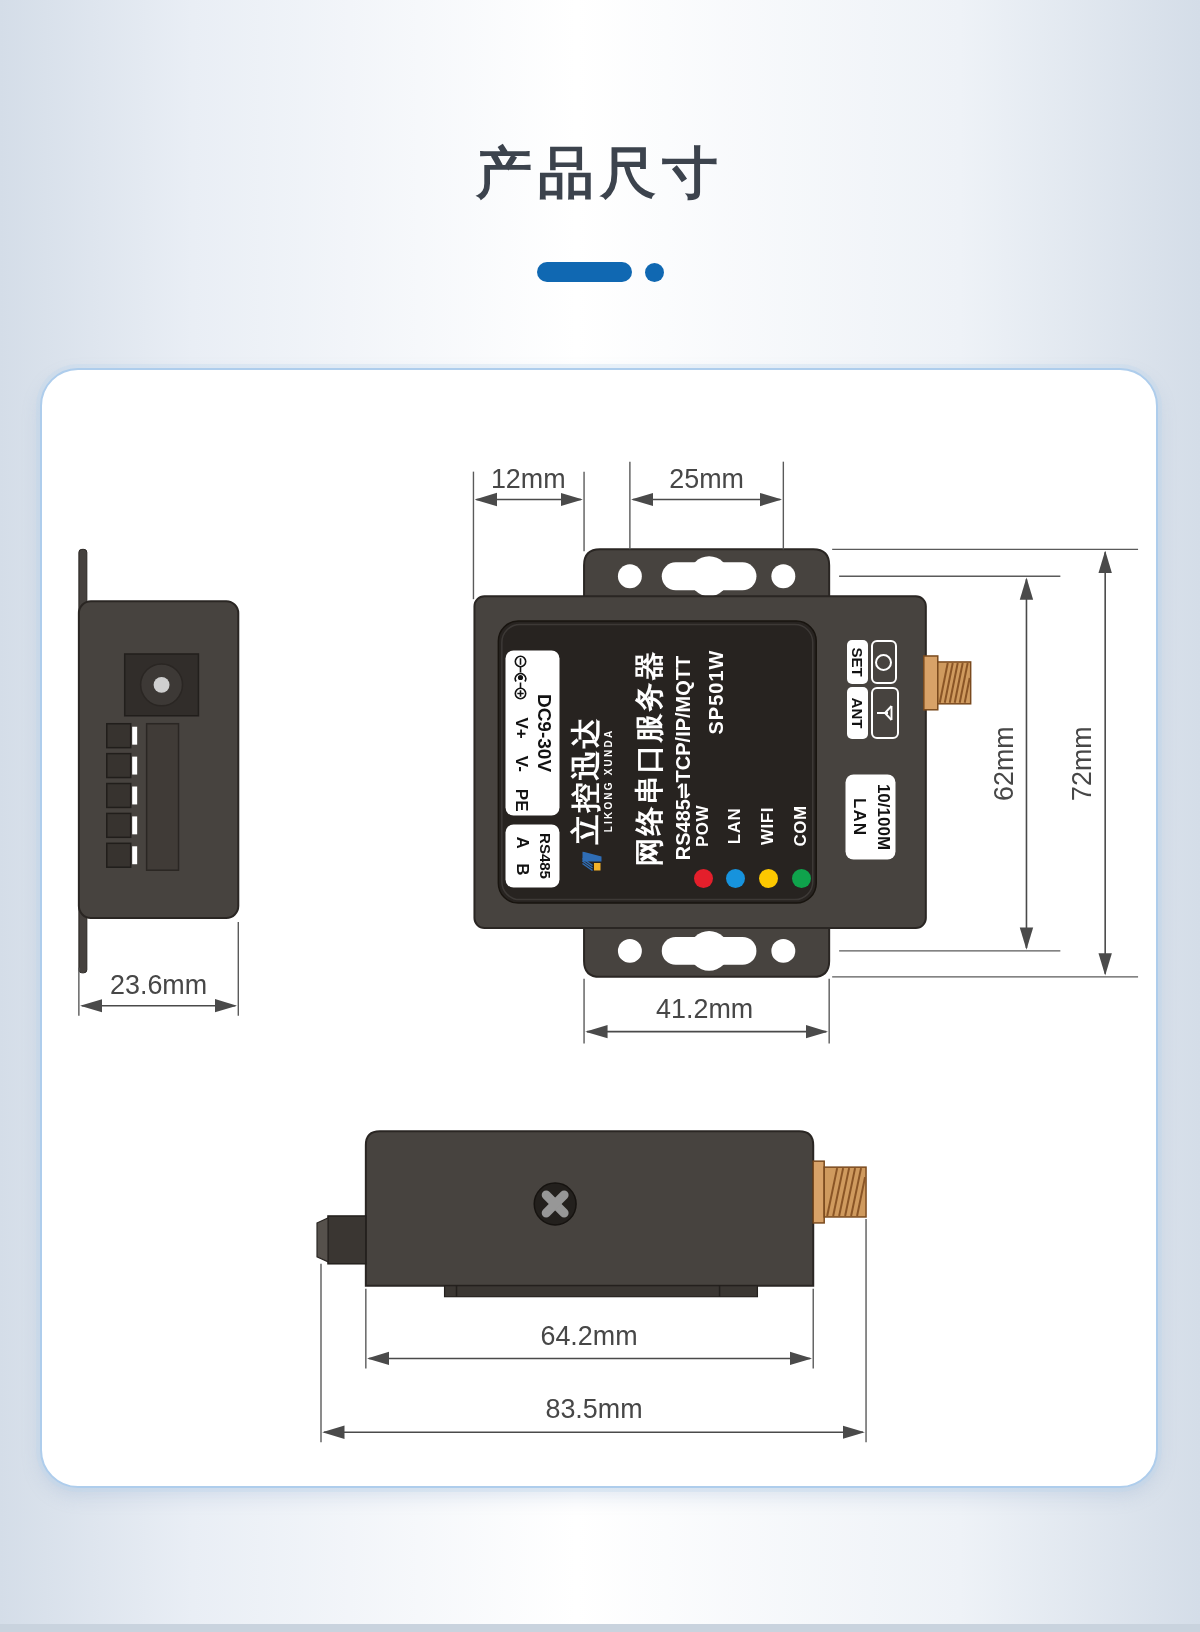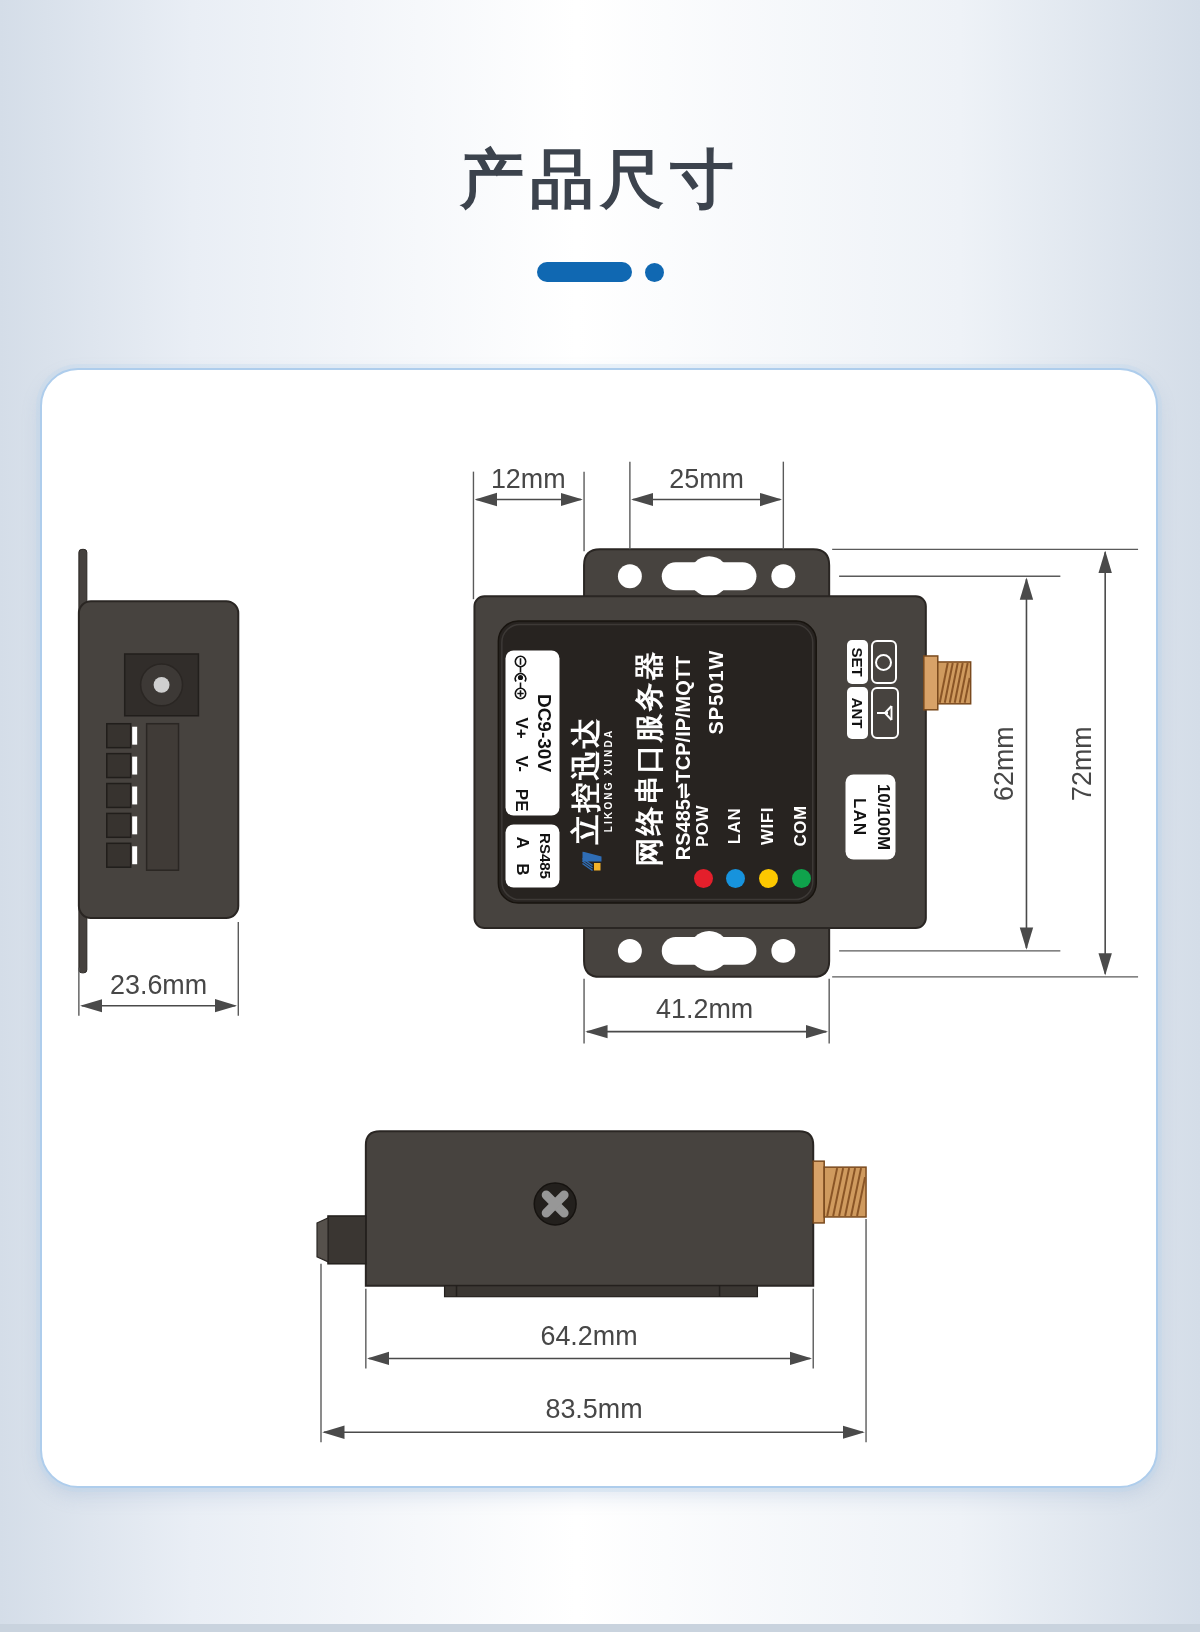--- a/index.html
+++ b/index.html
@@ -1,20 +1,20 @@
 <!DOCTYPE html>
 <html><head>
 <meta charset="utf-8">
 <style>
   html,body{margin:0;padding:0;}
   body{font-family:"Liberation Sans","DejaVu Sans",sans-serif;}
   .page{position:relative;width:1200px;height:1632px;overflow:hidden;
         background:linear-gradient(90deg,#d4dde8 0%,#e9eef5 16%,#ffffff 48%,#eef2f7 80%,#d4dde8 100%);}
   .page-title{position:absolute;left:0;top:136px;width:100%;text-align:center;
-        font-size:64px;font-weight:700;letter-spacing:6px;color:#3c434d;}
+        font-size:56px;font-weight:700;letter-spacing:6px;color:#3c434d;}
   .accent-bar{position:absolute;left:537px;top:262px;width:95px;height:20px;border-radius:10px;background:#1068b2;}
   .accent-dot{position:absolute;left:645px;top:263px;width:19px;height:19px;border-radius:50%;background:#1068b2;}
   .card{position:absolute;left:40px;top:368px;width:1118px;height:1120px;box-sizing:border-box;
         background:#ffffff;border:2px solid #aecdec;border-radius:38px;
         box-shadow:0 0 0 4px rgba(190,215,240,.30), 0 8px 18px rgba(130,160,200,.25);}
   .card svg.draw{position:absolute;left:0;top:0;width:100%;height:100%;}
   .dim-text{fill:#474747;font-size:27px;font-family:"Liberation Sans","DejaVu Sans",sans-serif;}
   .dim-line{stroke:#4a4a4a;stroke-width:1.6;fill:none;}
   .ext-line{stroke:#5a5a5a;stroke-width:1.4;fill:none;}
   

